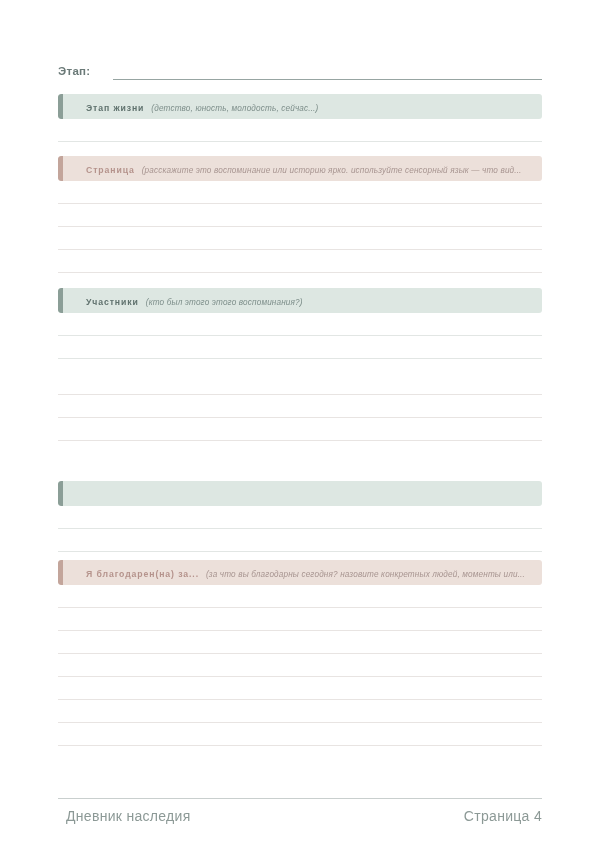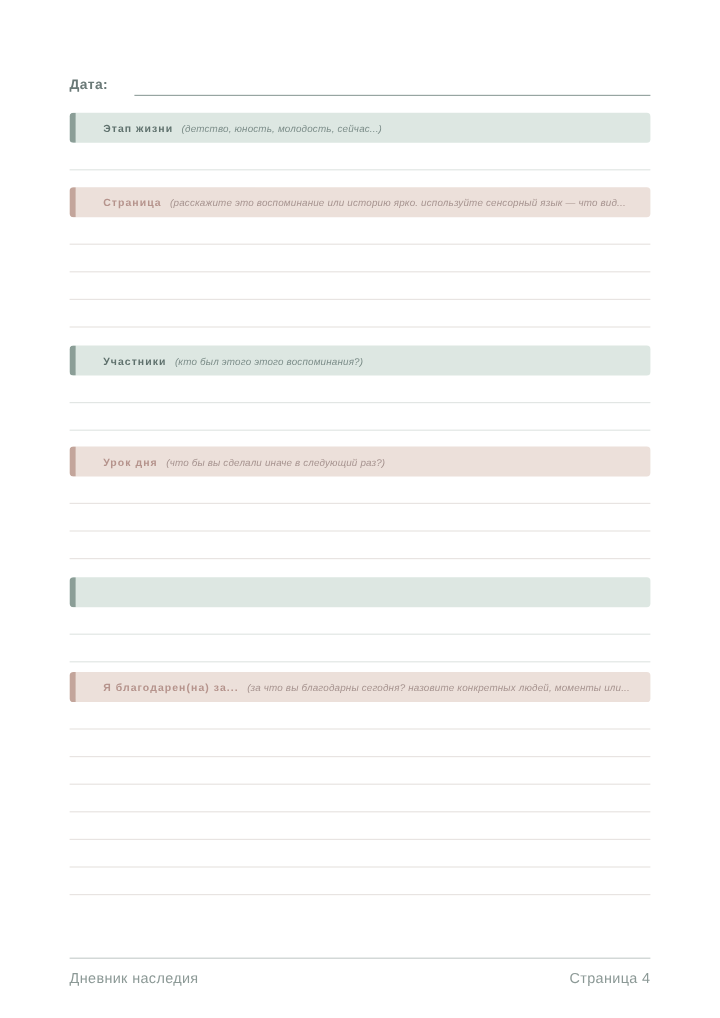--- a/index.html
+++ b/index.html
@@ -132,33 +132,34 @@
   }
   .footer-rule {
     border-top: 1px solid #c9cfce;
     width: 100%;
   }
   .footer-row {
     margin-top: 9px;
     display: flex;
     justify-content: space-between;
     align-items: baseline;
-    font-size: 12px;
+    font-size: 14px;
     color: #8c9996;
     letter-spacing: 0.3px;
+    margin-left: 8px;
   }
 </style>
 </head>
 <body>
 
 <div class="page">
   <div class="content">
 
     <div class="date-row">
-      <span class="date-label">Дата:</span>
+      <span class="date-label">Этап:</span>
       <span class="date-line"></span>
     </div>
 
     <div id="sections-host">
         <div class="section sec-green" style="top: 94px;">
           <div class="band">
             <span class="accent"></span>
             <div class="band-text"><span class="title">Этап жизни</span><span class="hint">(детство, юность, молодость, сейчас...)</span></div>
           </div>
           <div class="lines">
@@ -181,24 +182,20 @@
           <div class="band">
             <span class="accent"></span>
             <div class="band-text"><span class="title">Участники</span><span class="hint">(кто был этого этого воспоминания?)</span></div>
           </div>
           <div class="lines">
             <div class="rule"></div>
             <div class="rule"></div>
           </div>
         </div>
         <div class="section sec-pink" style="top: 372px;">
-          <div class="band">
-            <span class="accent"></span>
-            <div class="band-text"><span class="title">Урок дня</span><span class="hint">(что бы вы сделали иначе в следующий раз?)</span></div>
-          </div>
           <div class="lines">
             <div class="rule"></div>
             <div class="rule"></div>
             <div class="rule"></div>
           </div>
         </div>
         <div class="section sec-green" style="top: 481px;">
           <div class="band">
             <span class="accent"></span>
           </div>

